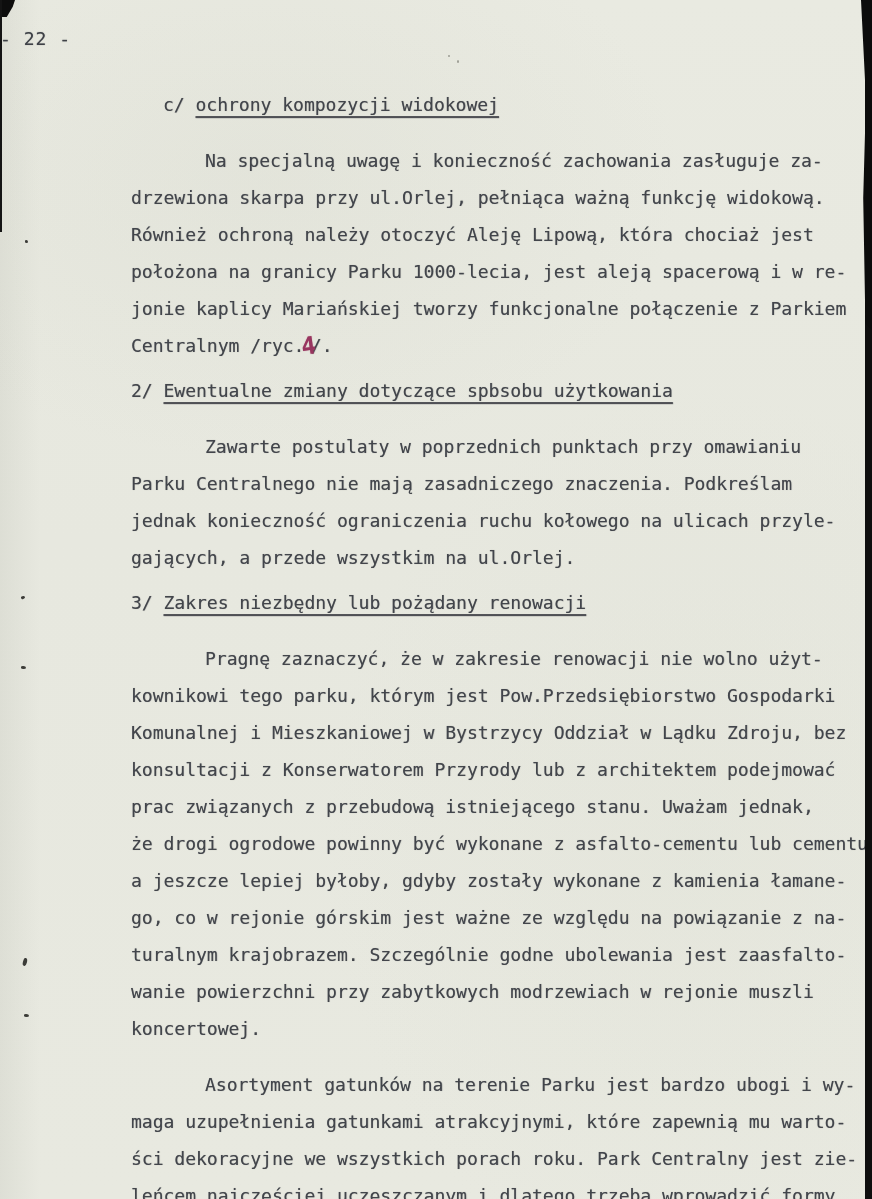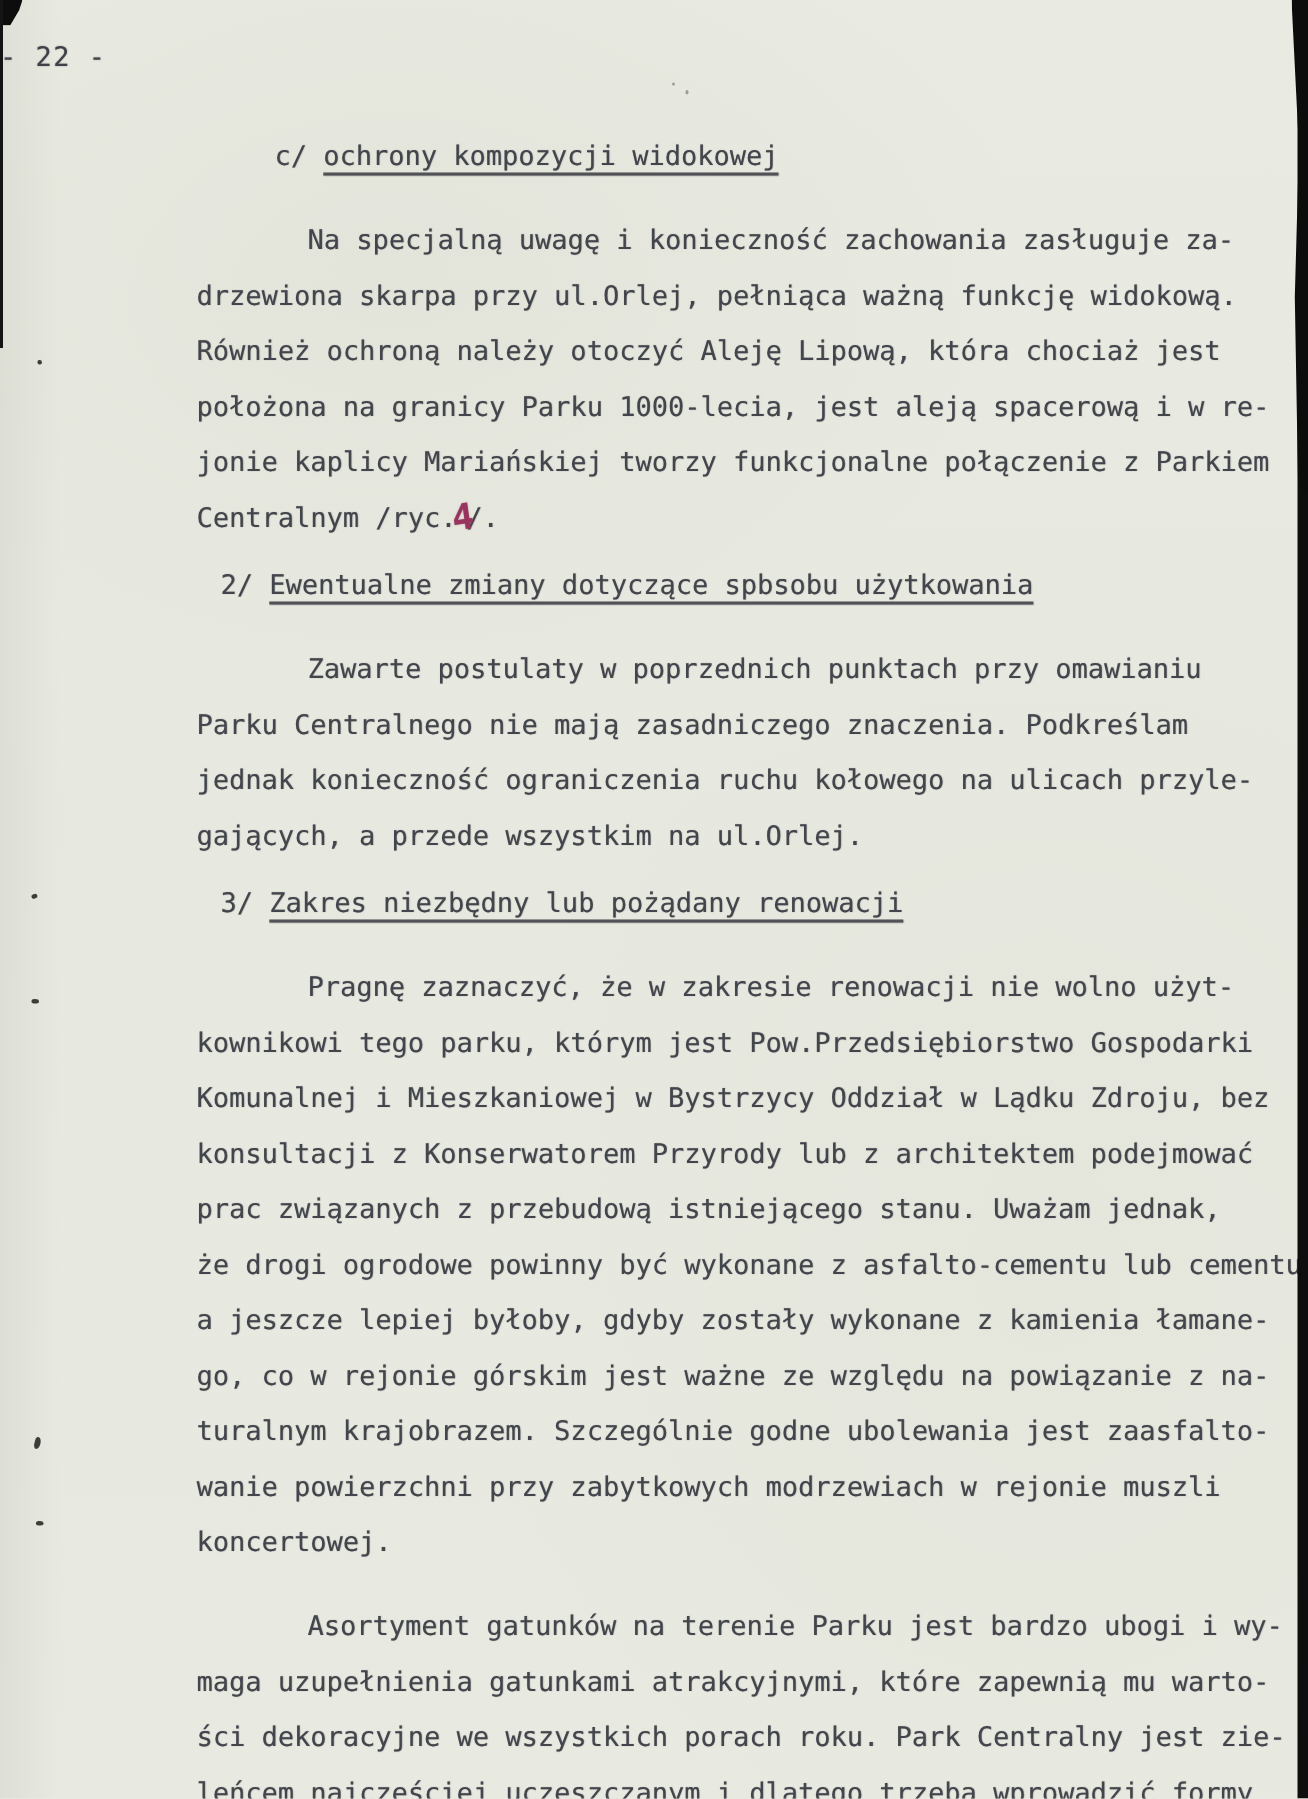--- a/index.html
+++ b/index.html
@@ -32,22 +32,22 @@
     text-shadow:0 0 1px rgba(62,65,71,.55);
   }
   .doc{
     position:absolute;left:131px;top:86px;right:0;
     font-size:18px;line-height:37px;color:#42454b;
     text-shadow:0.3px 0.3px 0.7px rgba(58,60,66,.5);
     white-space:pre;
   }
   .line{height:37px;}
   .line.indent{padding-left:74px;margin-top:19px;}
-  .heading{margin-left:16px;}
-  .heading.sub{margin-left:52px;}
+  .heading{margin-left:0;}
+  .heading.sub{margin-left:32px;}
   .block-gap{margin-top:8px;}
   .htext{
     text-decoration:underline;
     text-decoration-thickness:2px;
     text-underline-offset:5px;
     text-decoration-color:rgba(62,64,70,.8);
   }
   .annot{
     display:inline-block;color:#98355f;font-weight:bold;
     font-size:24px;line-height:20px;

